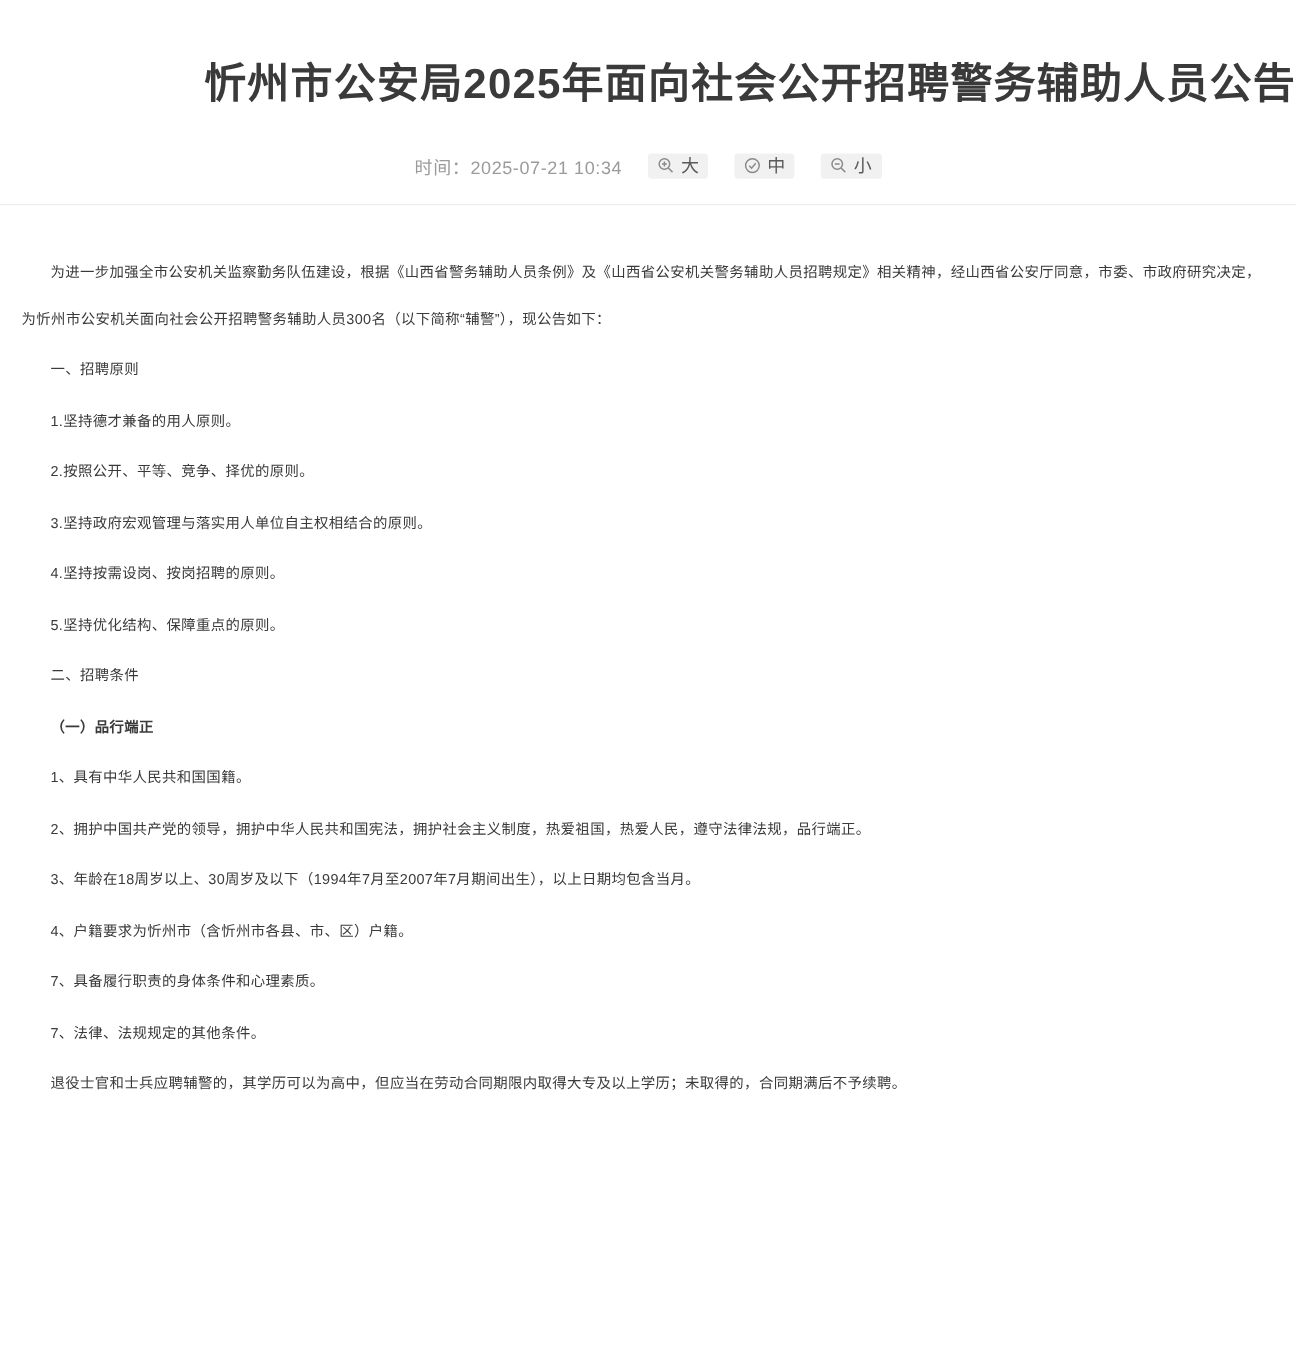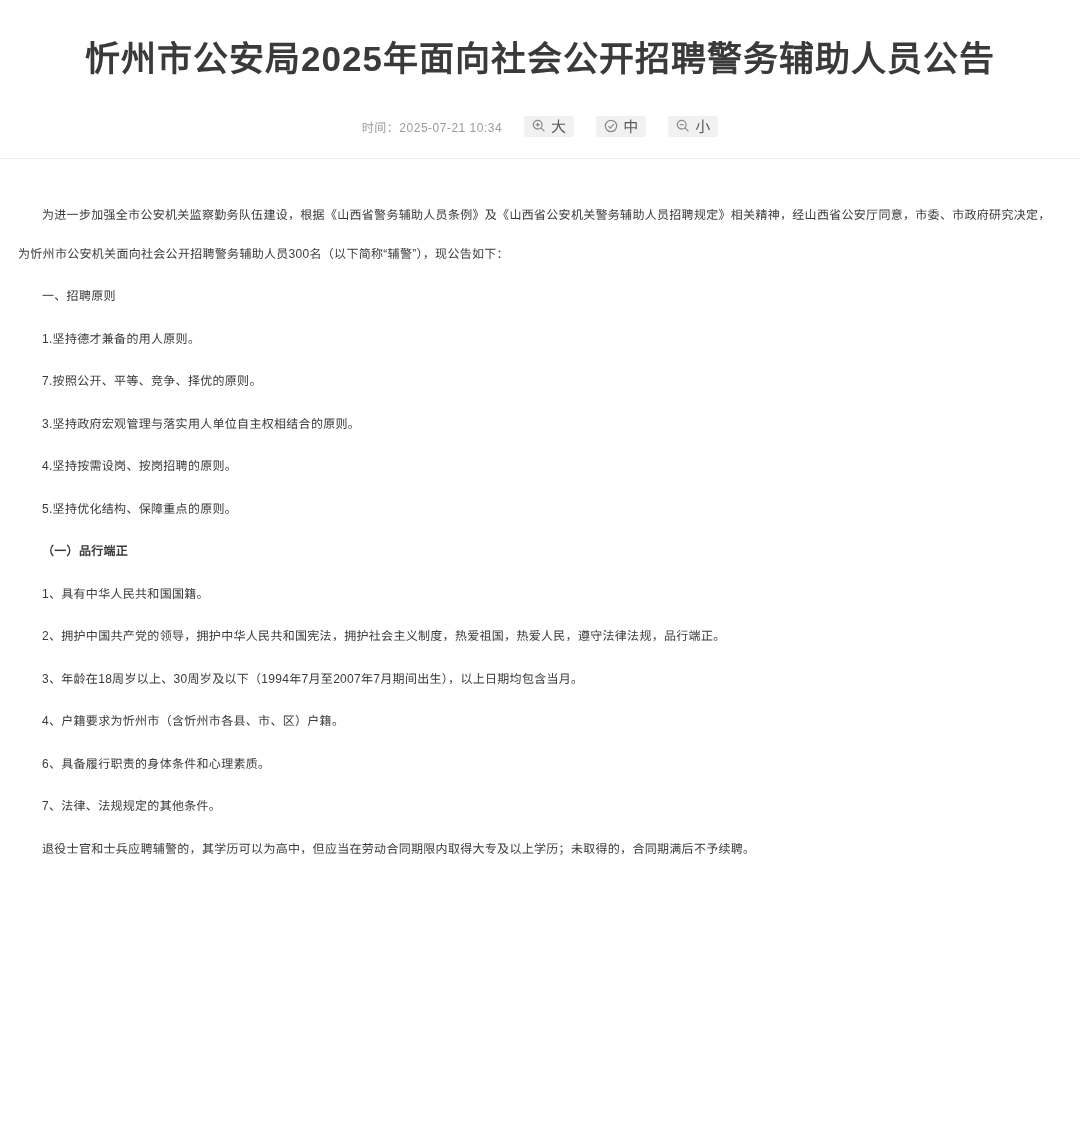--- a/index.html
+++ b/index.html
@@ -7,39 +7,39 @@
   body {
     width: 1080px;
     height: 1135px;
     background: #ffffff;
     font-family: "Liberation Sans", "DejaVu Sans", sans-serif;
     color: #383838;
     overflow: hidden;
   }
   .page-title {
     margin: 0;
-    padding-top: 36px;
-    text-align: center;
+    padding-top: 48px;
+    text-align: right;
     font-size: 35px;
     font-weight: 700;
     letter-spacing: 1px;
     color: #3a3a3a;
     line-height: 46px;
   }
   .meta-row {
     margin-top: 32px;
     display: flex;
     justify-content: center;
     align-items: center;
     gap: 22px;
     height: 24px;
   }
   .meta-time {
     color: #9b9b9b;
-    font-size: 12px;
+    font-size: 15px;
     letter-spacing: 0.5px;
   }
   .size-buttons {
     display: flex;
     align-items: center;
     gap: 22px;
   }
   .size-btn {
     display: inline-flex;
     align-items: center;
@@ -121,25 +121,26 @@
     </span>
   </div>
 
   <hr class="divider">
 </header>
 
 <main class="article">
   <p>为进一步加强全市公安机关监察勤务队伍建设，根据《山西省警务辅助人员条例》及《山西省公安机关警务辅助人员招聘规定》相关精神，经山西省公安厅同意，市委、市政府研究决定，为忻州市公安机关面向社会公开招聘警务辅助人员300名（以下简称“辅警”），现公告如下：</p>
   <p>一、招聘原则</p>
   <p>1.坚持德才兼备的用人原则。</p>
-  <p>7.按照公开、平等、竞争、择优的原则。</p>
+  <p>2.按照公开、平等、竞争、择优的原则。</p>
   <p>3.坚持政府宏观管理与落实用人单位自主权相结合的原则。</p>
   <p>4.坚持按需设岗、按岗招聘的原则。</p>
   <p>5.坚持优化结构、保障重点的原则。</p>
+  <p>二、招聘条件</p>
   <p class="bold">（一）品行端正</p>
   <p>1、具有中华人民共和国国籍。</p>
   <p>2、拥护中国共产党的领导，拥护中华人民共和国宪法，拥护社会主义制度，热爱祖国，热爱人民，遵守法律法规，品行端正。</p>
   <p>3、年龄在18周岁以上、30周岁及以下（1994年7月至2007年7月期间出生），以上日期均包含当月。</p>
   <p>4、户籍要求为忻州市（含忻州市各县、市、区）户籍。</p>
-  <p>6、具备履行职责的身体条件和心理素质。</p>
+  <p>7、具备履行职责的身体条件和心理素质。</p>
   <p>7、法律、法规规定的其他条件。</p>
   <p>退役士官和士兵应聘辅警的，其学历可以为高中，但应当在劳动合同期限内取得大专及以上学历；未取得的，合同期满后不予续聘。</p>
 </main>
 
 </body></html>

